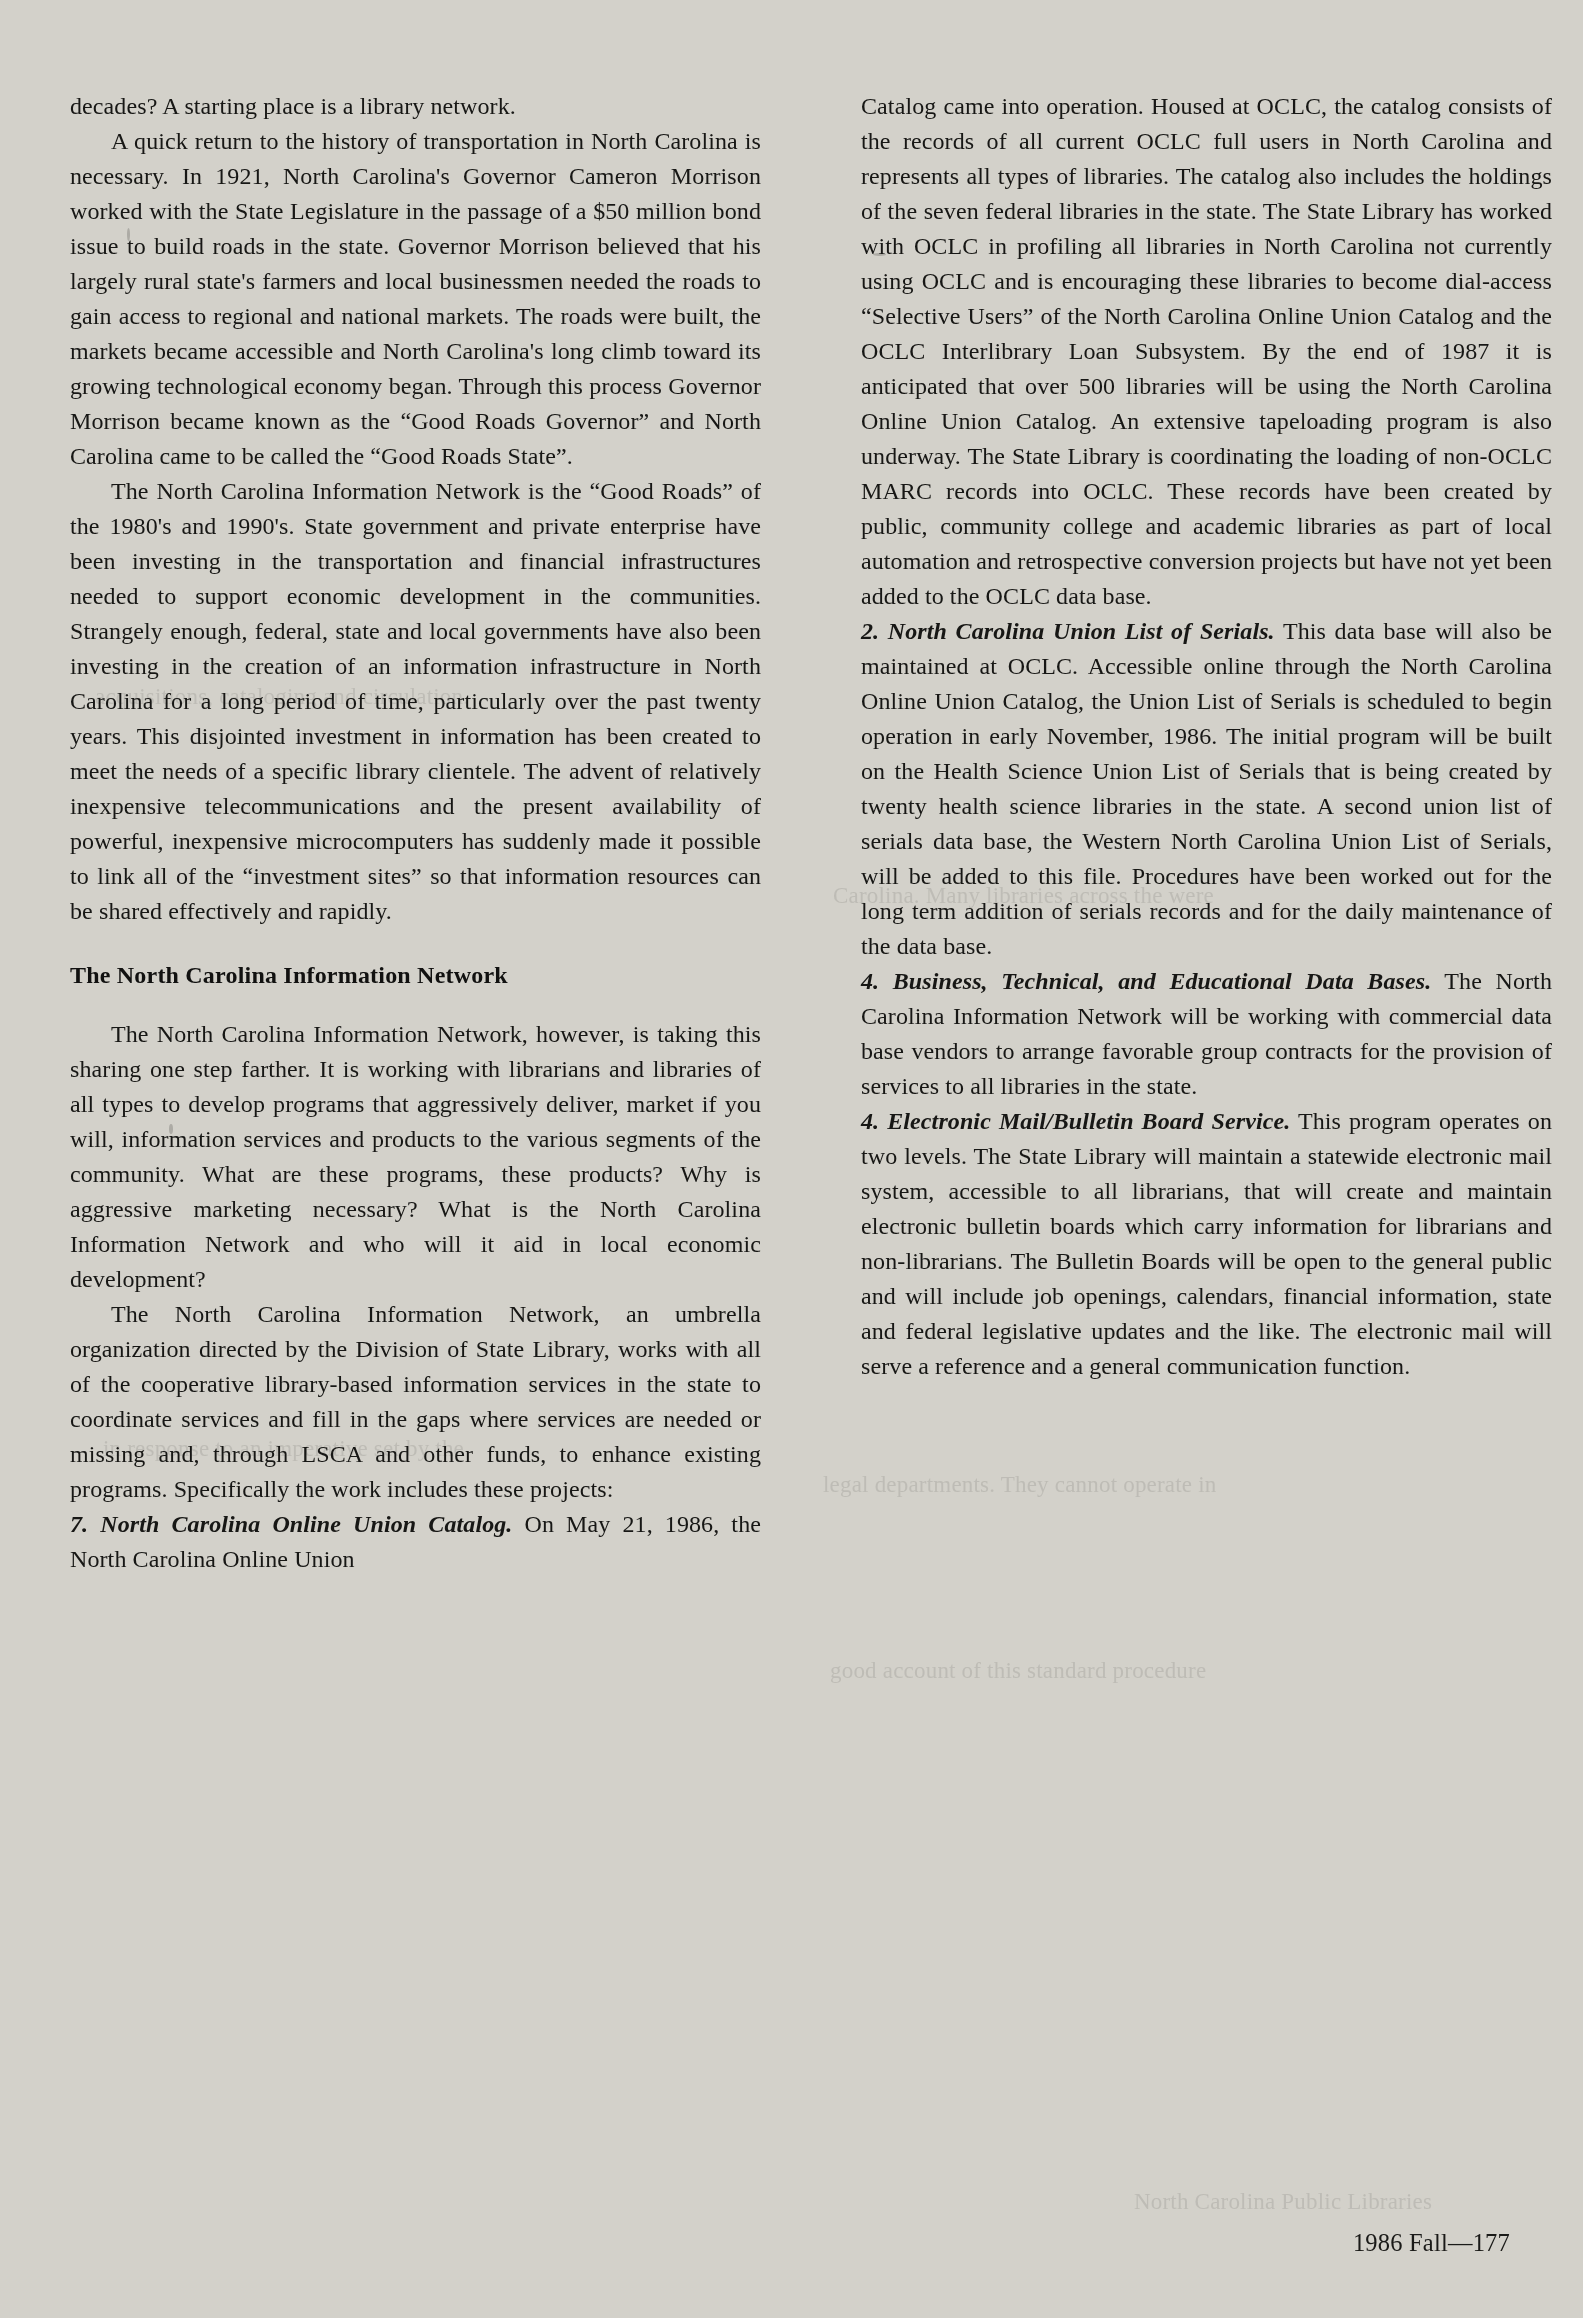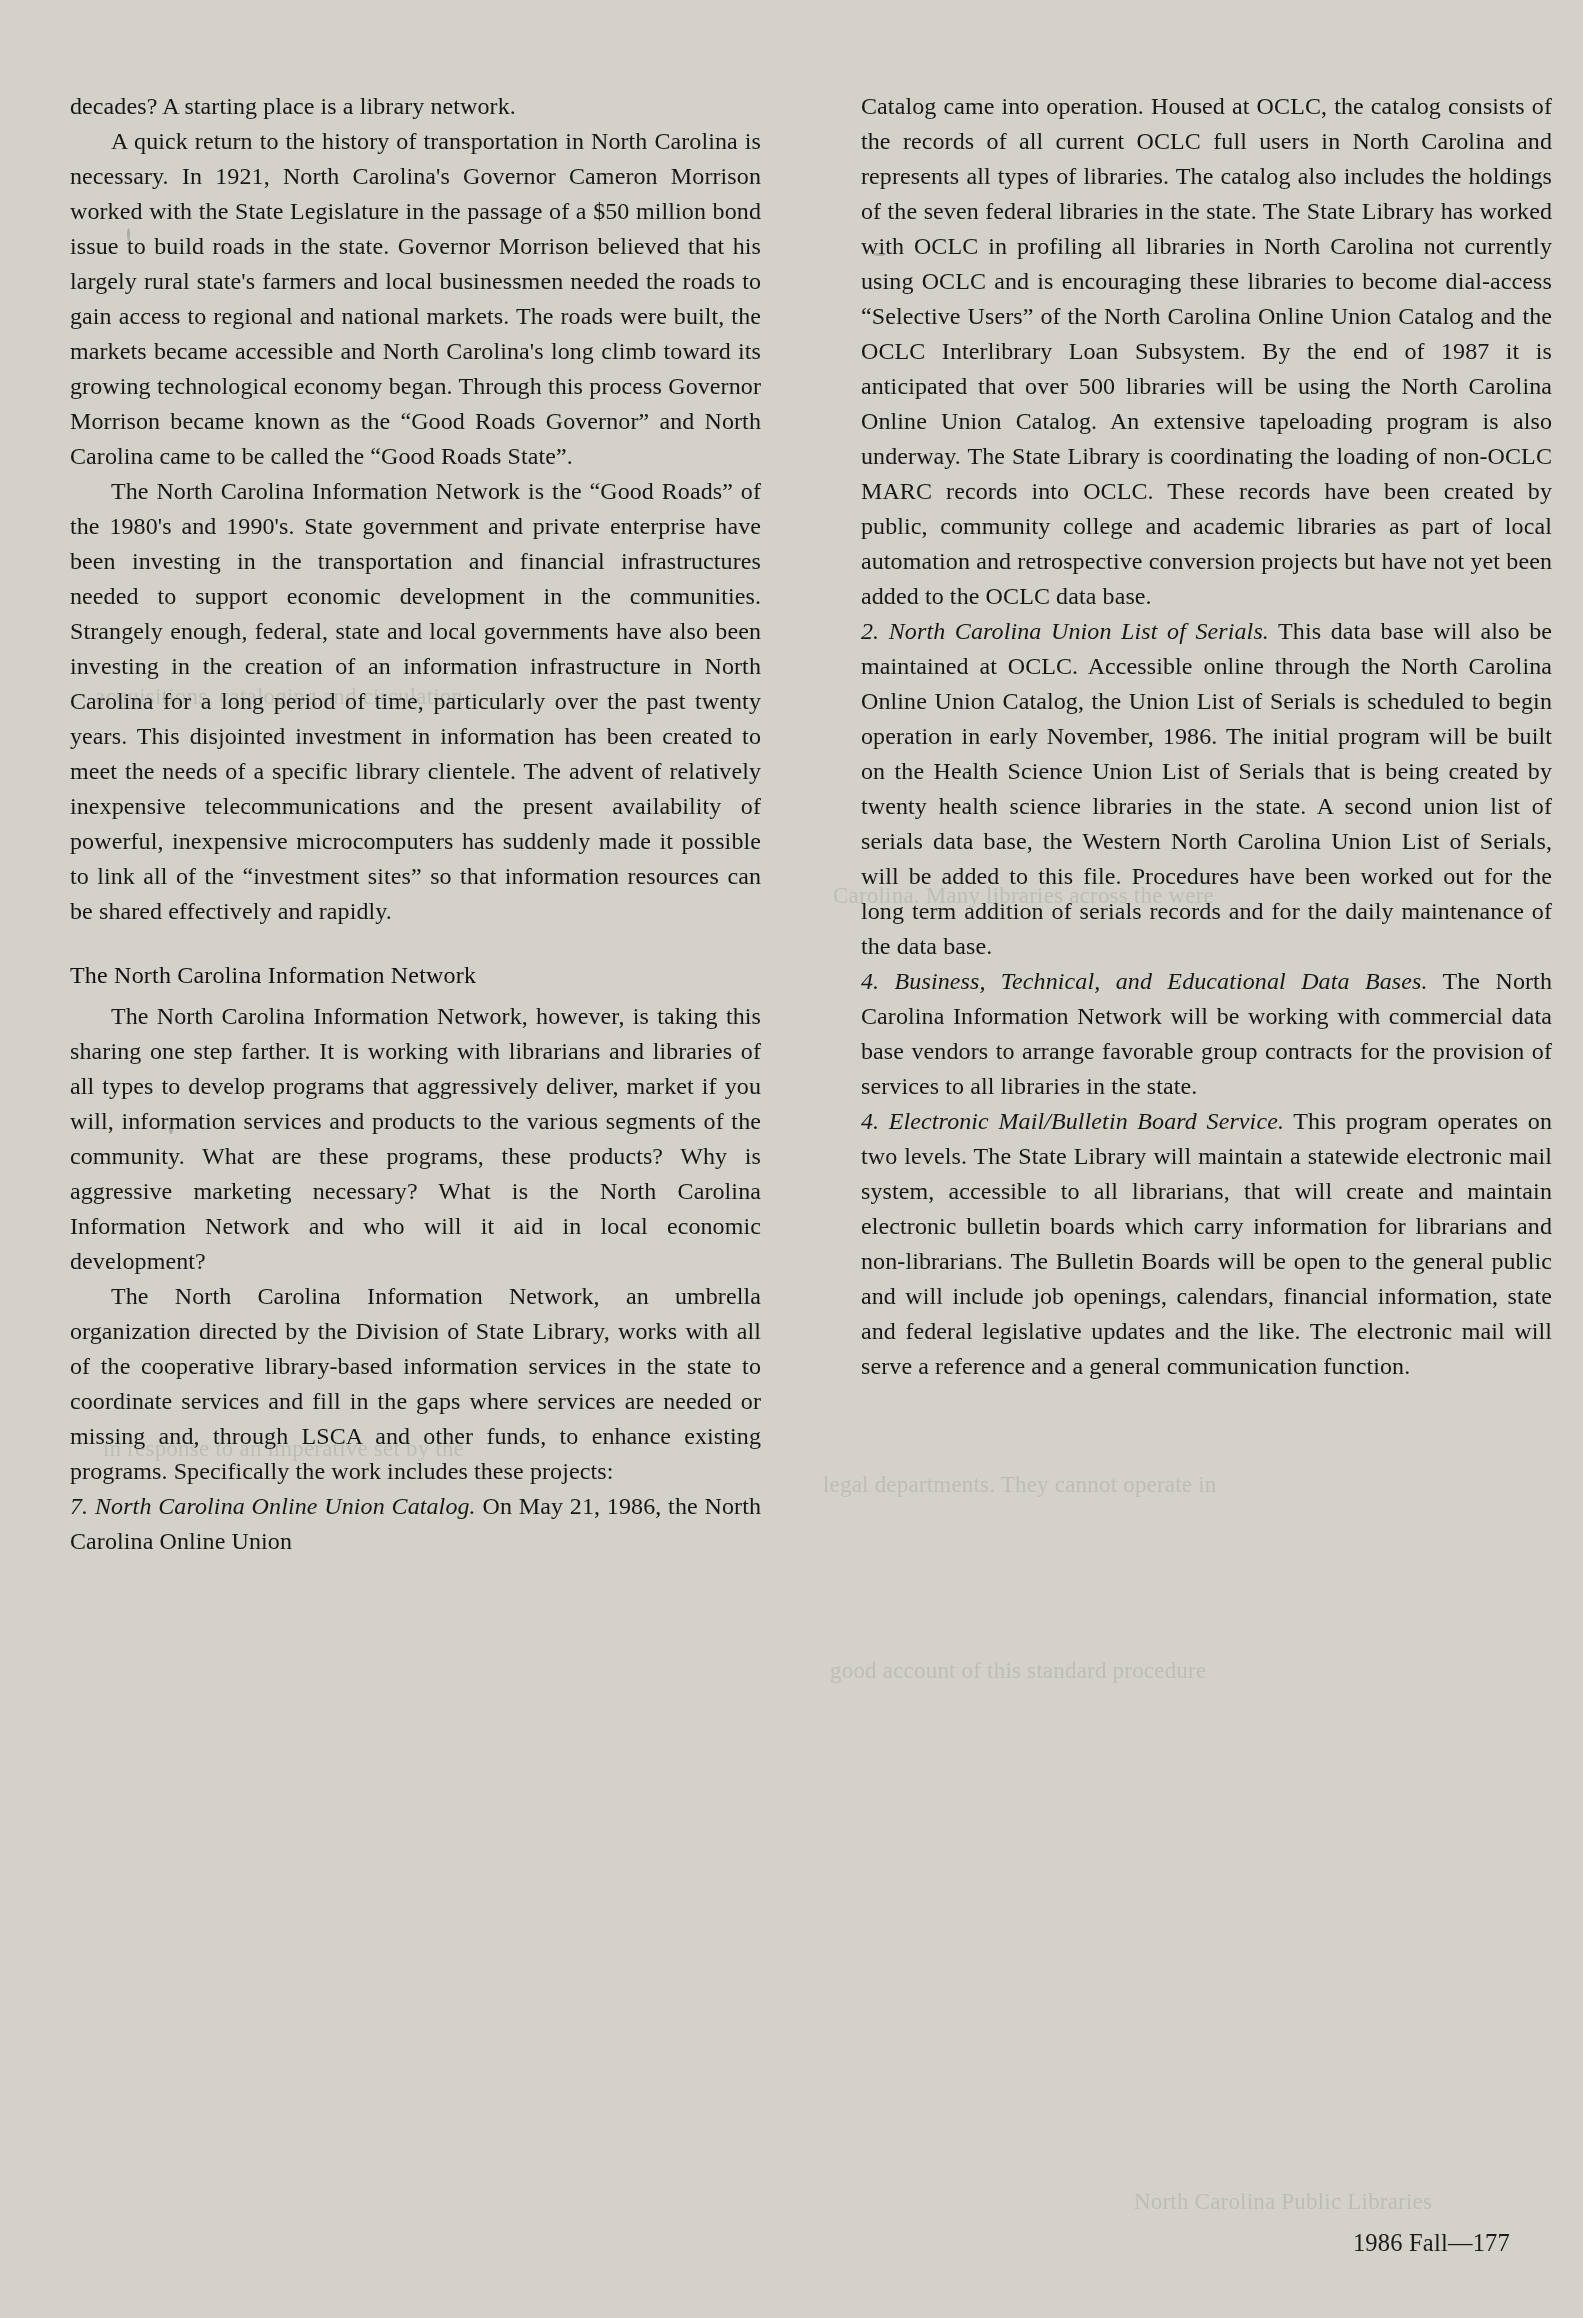--- a/index.html
+++ b/index.html
@@ -47,29 +47,29 @@
     font-size: 24px;
     line-height: 35px;
     text-align: justify;
     color: #171715;
     letter-spacing: 0.1px;
   }
   p.indent {
     text-indent: 41px;
   }
   .heading {
-    margin: 30px 0 7px 0;
+    margin: 30px 0 25px 0;
     font-size: 24px;
     line-height: 33px;
-    font-weight: normal;
+    font-weight: bold;
     color: #111110;
     letter-spacing: 0.2px;
   }
   .item-label {
-    font-weight: normal;
+    font-weight: bold;
     font-style: italic;
   }
   .footer {
     position: absolute;
     right: 73px;
     bottom: 62px;
     font-size: 24.5px;
     color: #1a1a18;
     letter-spacing: 0.2px;
     margin-left: 24px;

